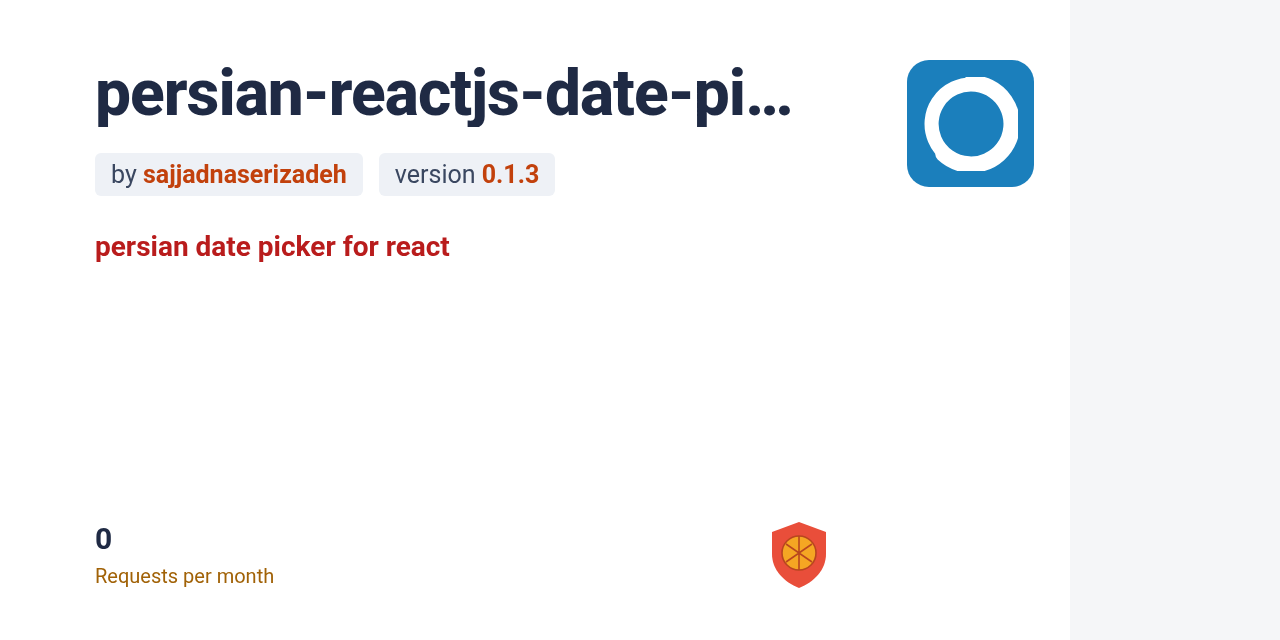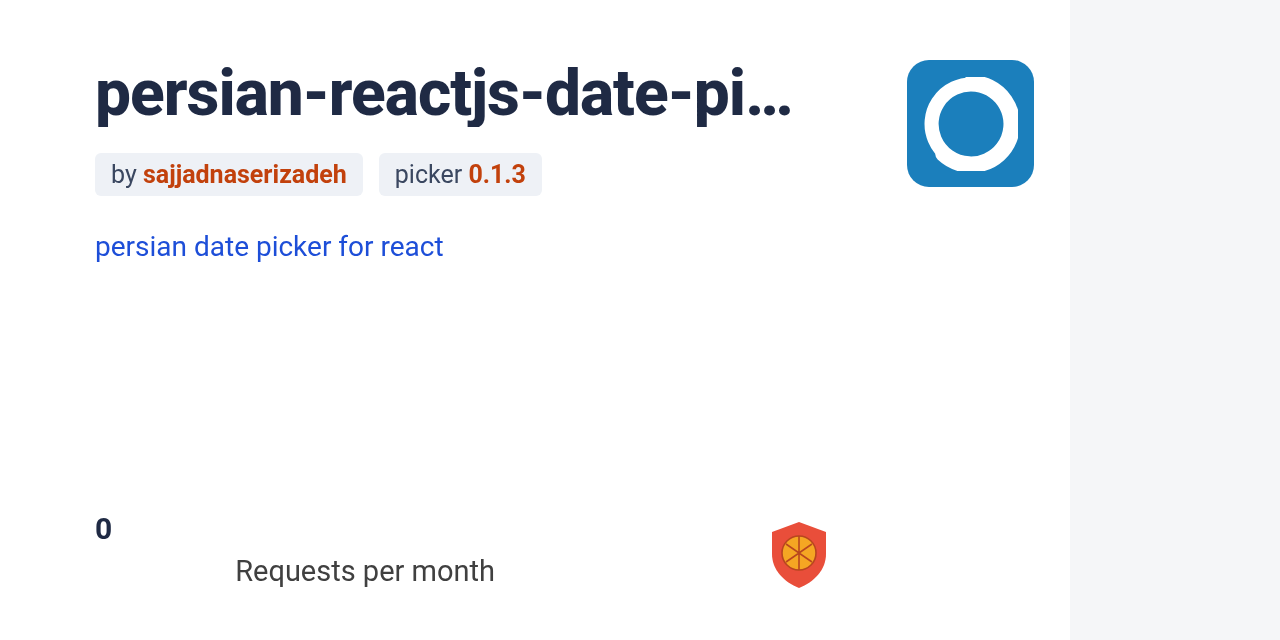--- a/index.html
+++ b/index.html
@@ -54,22 +54,22 @@
   .badge {
     background: #eef1f6;
     color: #3a4760;
     font-size: 25px;
     padding: 7px 16px;
     border-radius: 6px;
   }
   .badge strong { font-weight: 700; color: #c2410c; }
   .description {
     font-size: 28px;
-    color: #1d4ed8;
-    font-weight: 400;
+    color: #b91c1c;
+    font-weight: 700;
   }
   .avatar {
     width: 127px;
     height: 127px;
     border-radius: 22px;
     background: #1b7fbc;
     display: flex;
     align-items: center;
     justify-content: center;
     flex-shrink: 0;
@@ -86,23 +86,22 @@
   .stat {
     width: 400px;
   }
   .stat-value {
     font-size: 30px;
     font-weight: 700;
     color: #1f2a44;
     margin-bottom: 8px;
   }
   .stat-label {
-    font-size: 29px;
-    color: #404040;
-    text-align: right;
+    font-size: 20px;
+    color: #a16207;
   }
   .logo-badge {
     position: absolute;
     bottom: 50px;
     right: 240px;
     width: 62px;
     height: 70px;
   }
   .shield {
     width: 62px;
@@ -116,21 +115,21 @@
 <div class="page">
   <div class="main">
     <div class="header-row">
       <div class="header-text">
         <h1 class="title">persian-reactjs-date-pi…</h1>
         <div class="badges">
           <div class="badge">
             <span>by </span><strong>sajjadnaserizadeh</strong>
           </div>
           <div class="badge">
-            <span>picker </span><strong>0.1.3</strong>
+            <span>version </span><strong>0.1.3</strong>
           </div>
         </div>
         <p class="description">persian date picker for react</p>
       </div>
       <div class="avatar">
         <svg viewBox="0 0 100 100">
           <path d="M 50 8 A 42 42 0 1 1 49.9 8" fill="none" stroke="#fff" stroke-width="15" stroke-linecap="round" transform="rotate(155 50 50)"></path>
           <path d="M 50 8 A 42 42 0 0 1 88 34" fill="none" stroke="#fff" stroke-width="15" stroke-linecap="round" transform="rotate(155 50 50)" opacity="0"></path>
           <path d="M 50 6 A 44 44 0 1 1 20 82" fill="none" stroke="#ffffff" stroke-width="16" stroke-linecap="round"></path>
         </svg>

